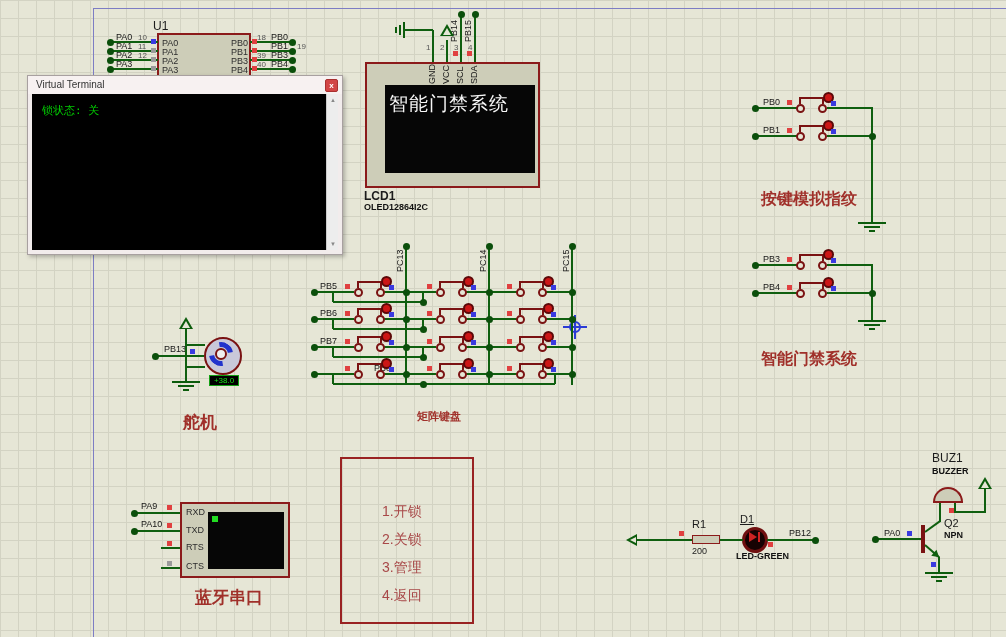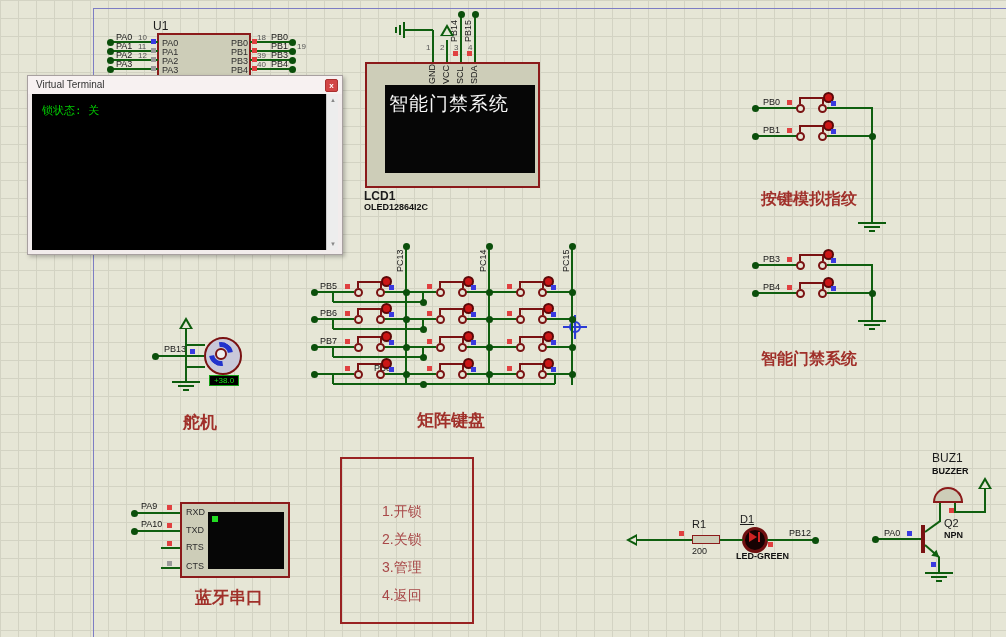--- a/index.html
+++ b/index.html
@@ -116,21 +116,21 @@
   <div class="netlbl" style="left:763px;top:282px;">PB4</div>
   <div class="ann" style="left:761px;top:349px;">智能门禁系统</div>
 
   <div class="netlbl" style="left:320px;top:281px;">PB5</div>
   <div class="netlbl" style="left:320px;top:308px;">PB6</div>
   <div class="netlbl" style="left:320px;top:336px;">PB7</div>
   <div class="netlbl" style="left:329px;top:363px;margin-left:45px;">PB8</div>
   <div class="vlabel" style="left:395px;top:272px;">PC13</div>
   <div class="vlabel" style="left:478px;top:272px;">PC14</div>
   <div class="vlabel" style="left:561px;top:272px;">PC15</div>
-  <div class="ann" style="left:417px;top:409px;font-size:17px;">矩阵键盘</div>
+  <div class="ann" style="left:417px;top:409px;font-size:11px;">矩阵键盘</div>
 
   <div class="abs" style="left:569px;top:321px;width:12px;height:12px;border:2px solid #2b3bd6;border-radius:50%;box-sizing:border-box;"></div>
   <div class="abs" style="left:563px;top:326px;width:24px;height:2px;background:#2b3bd6;"></div>
   <div class="abs" style="left:574px;top:315px;width:2px;height:24px;background:#2b3bd6;"></div>
 
   <div class="netlbl" style="left:164px;top:344px;">PB13</div>
   <div class="abs" style="left:204px;top:337px;width:34px;height:34px;border:2px solid #7a1212;border-radius:50%;background:#c9c9d9;"></div>
   <div class="abs" style="left:209px;top:342px;width:24px;height:24px;border:5px solid transparent;border-top-color:#2233cc;border-radius:50%;transform:rotate(35deg);box-sizing:border-box;"></div>
   <div class="abs" style="left:209px;top:342px;width:24px;height:24px;border:5px solid transparent;border-top-color:#2233cc;border-radius:50%;transform:rotate(215deg);box-sizing:border-box;"></div>
   <div class="abs" style="left:215px;top:348px;width:8px;height:8px;border:2px solid #7a1212;border-radius:50%;background:#efefef;"></div>

